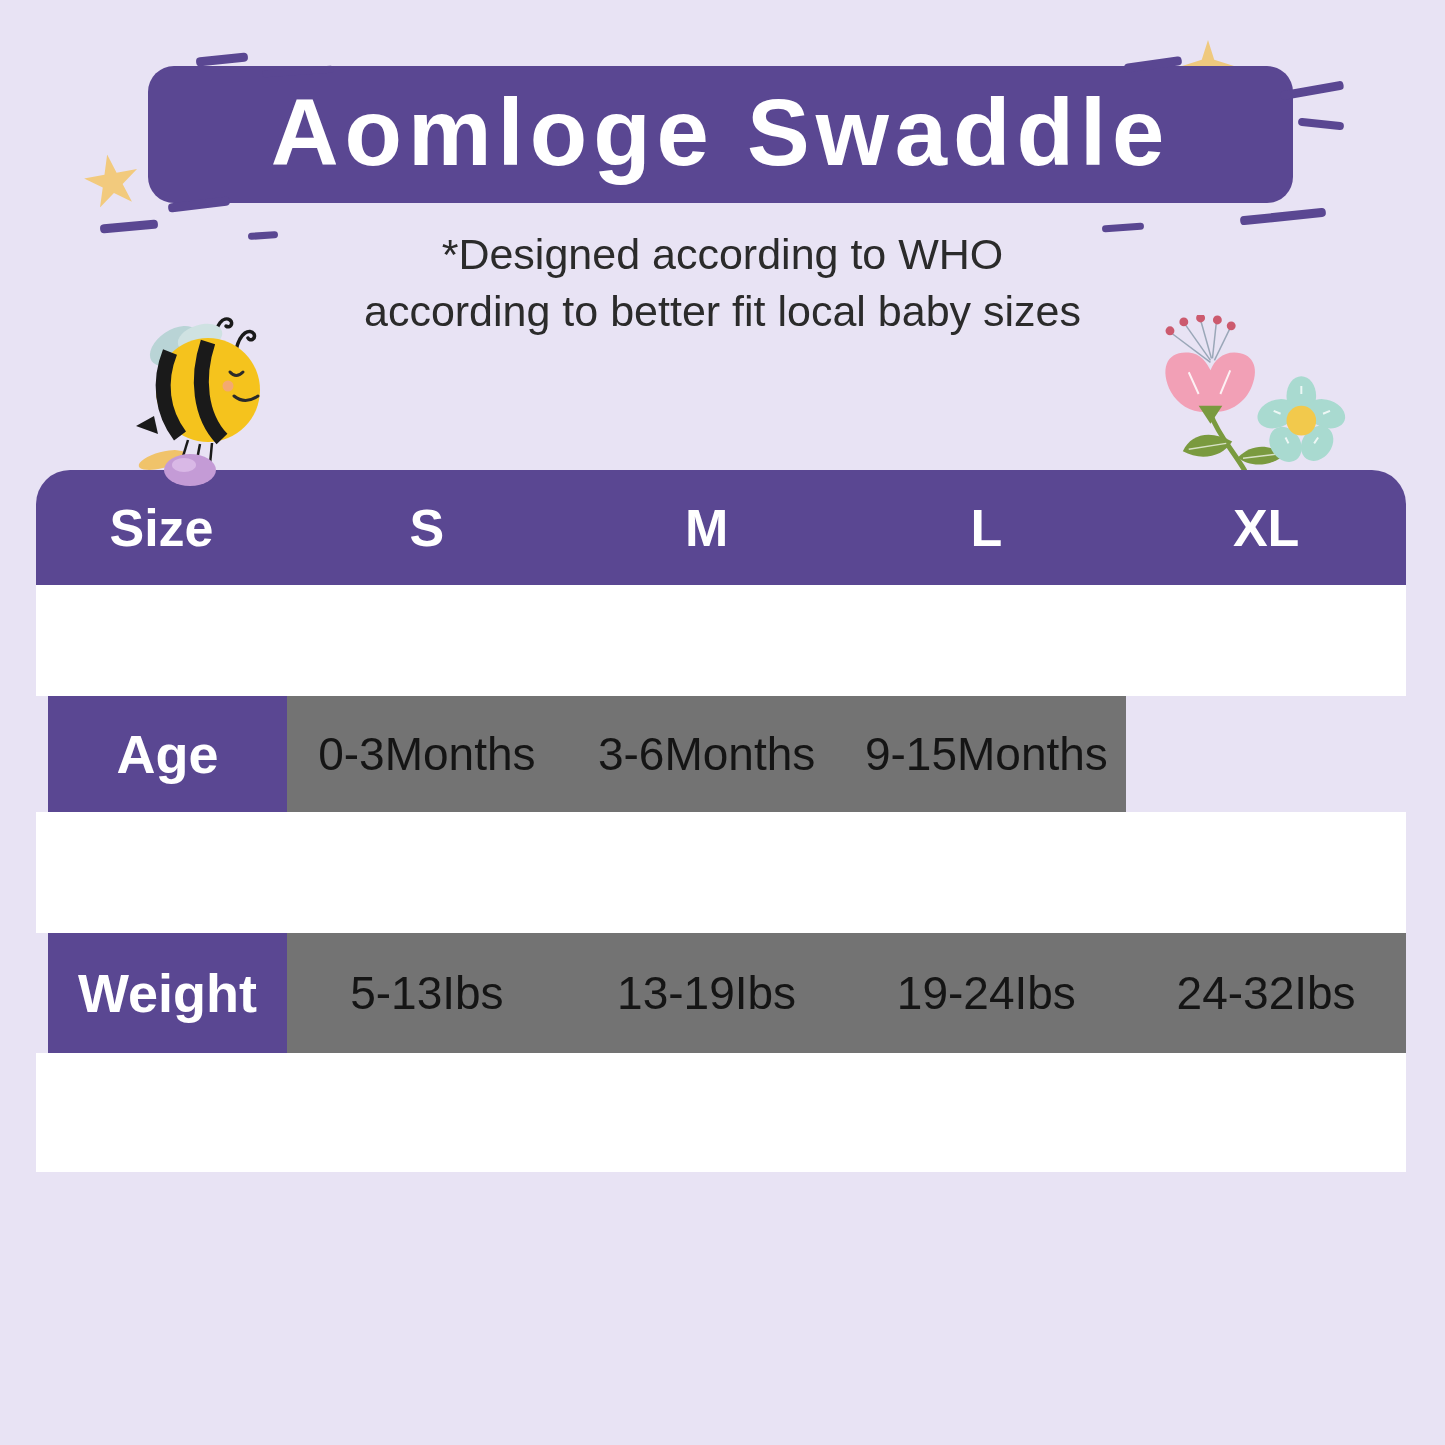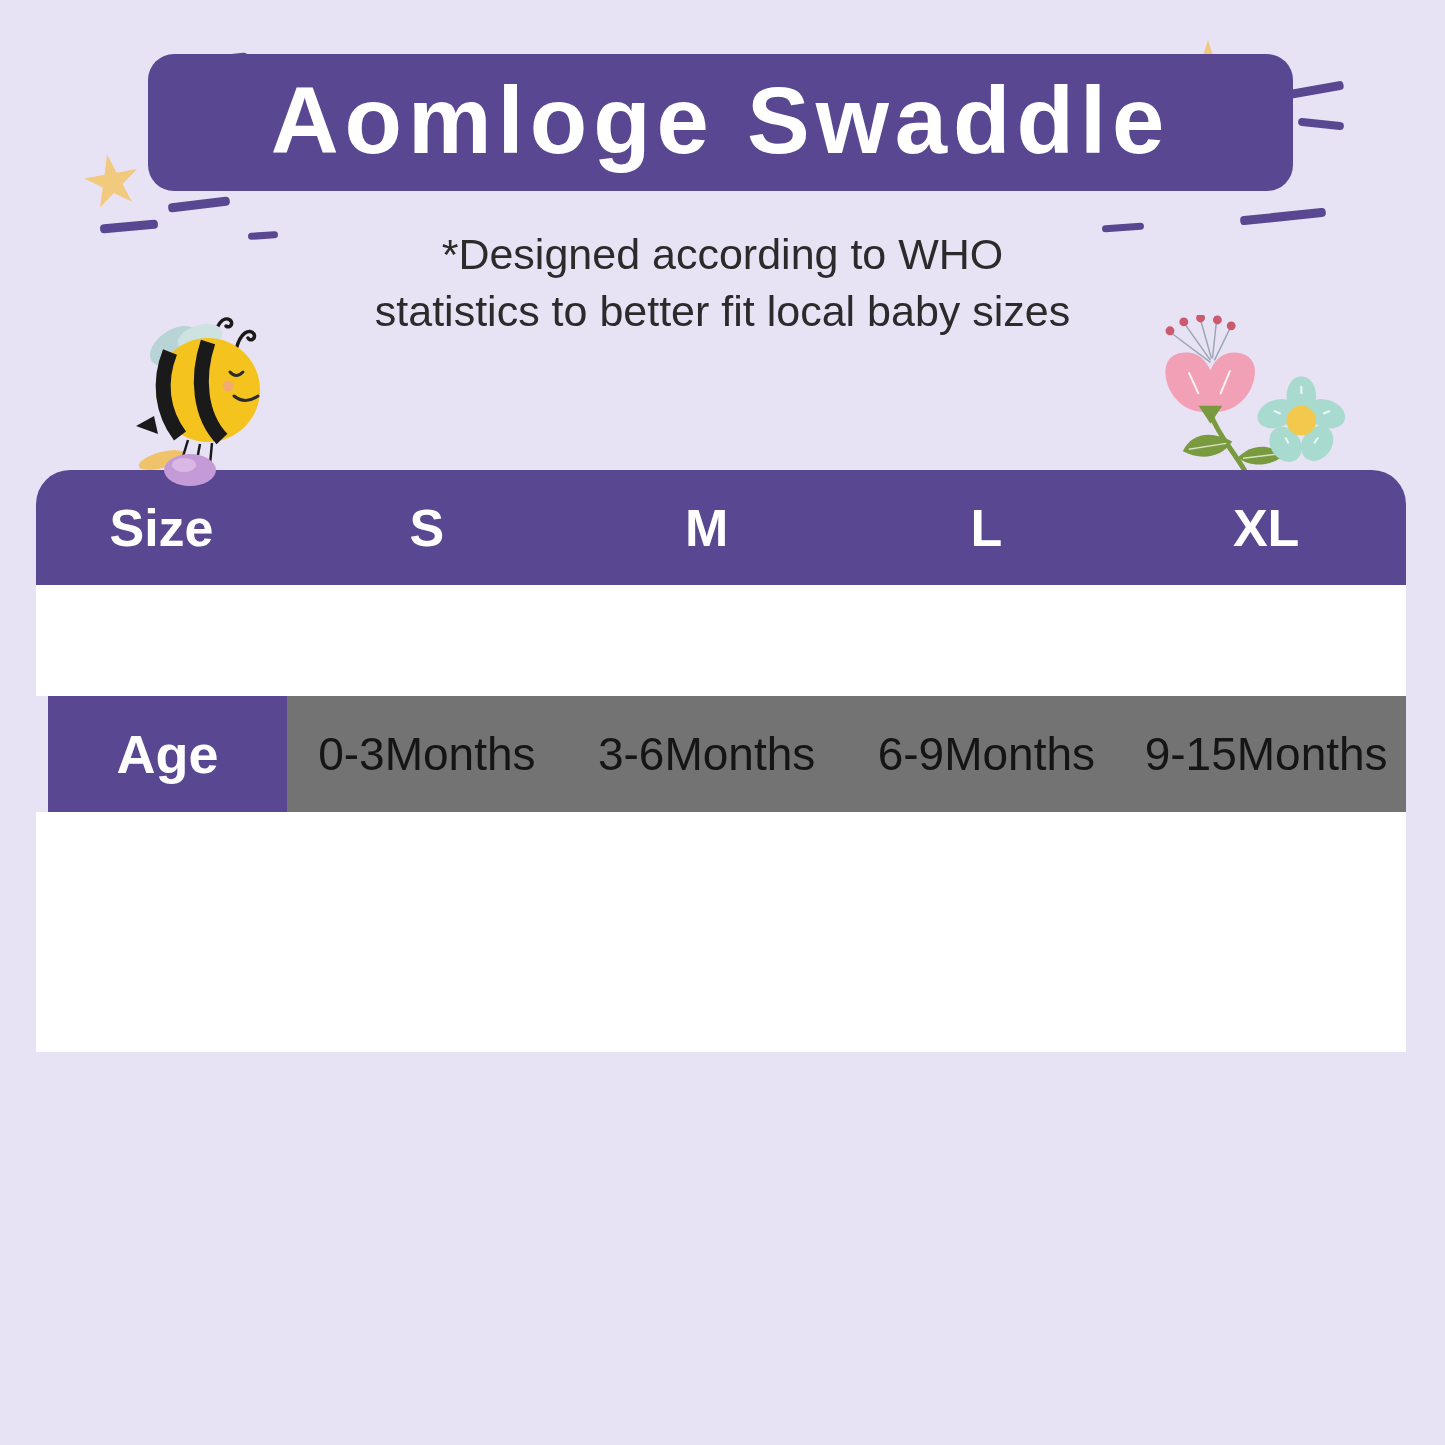--- a/index.html
+++ b/index.html
@@ -2,21 +2,21 @@
 <html><head>
 <meta charset="utf-8">
 <style>
   html,body{margin:0;padding:0;background:#E8E3F4;}
   .stage{
     position:relative;width:1445px;height:1445px;background:#E8E3F4;
     overflow:hidden;font-family:"Liberation Sans", sans-serif;
   }
   
   .banner{
-    position:absolute;left:148px;top:54px;width:1145px;height:137px;
+    position:absolute;left:148px;top:66px;width:1145px;height:137px;
     background:#5A4792;border-radius:26px;z-index:2;
     display:flex;align-items:center;justify-content:center;text-align:right;
   }
   .banner-title{
     color:#FFFFFF;font-size:94px;font-weight:bold;letter-spacing:6px;
     white-space:nowrap;transform:translateY(-2px);
   }
   .dash{position:absolute;background:#5A4792;border-radius:4px;z-index:2;}
   .d1{left:196px;top:55px;width:52px;height:9px;transform:rotate(-6deg);}
   .d2{left:262px;top:68px;width:72px;height:7px;transform:rotate(-4deg);}
@@ -77,21 +77,21 @@
   <div class="dash d6"></div>
   <div class="dash d7"></div>
   <div class="dash d8"></div>
   <div class="dash d9"></div>
   <div class="dash d10"></div>
 
   <div class="star5"></div>
 
   <div class="subtitle">
     <div>*Designed according to WHO</div>
-    <div>statistics to better fit local baby sizes</div>
+    <div>according to better fit local baby sizes</div>
   </div>
 
   <svg class="bee" viewBox="0 0 160 175" xmlns="http://www.w3.org/2000/svg">
     <ellipse cx="44" cy="148" rx="24" ry="8" fill="#F0C36A" transform="rotate(-15 44 148)"></ellipse>
     <path d="M98 30 C96 12, 106 4, 112 8 C116 11, 112 17, 108 14" fill="none" stroke="#1A1A1A" stroke-width="3.5" stroke-linecap="round"></path>
     <path d="M118 38 C122 20, 132 16, 136 22 C138 27, 132 30, 130 26" fill="none" stroke="#1A1A1A" stroke-width="3.5" stroke-linecap="round"></path>
     <ellipse cx="56" cy="34" rx="27" ry="16" fill="#B9D4D6" transform="rotate(-34 56 34)"></ellipse>
     <ellipse cx="82" cy="26" rx="23" ry="13" fill="#CFE2E2" transform="rotate(-18 82 26)"></ellipse>
     <polygon points="36,104 18,114 40,122" fill="#1A1A1A"></polygon>
     <line x1="70" y1="128" x2="63" y2="151" stroke="#1A1A1A" stroke-width="2.5"></line>
@@ -148,24 +148,30 @@
       <div class="cell">L</div>
       <div class="cell">XL</div>
     </div>
 
     <div class="gap gap1"></div>
 
     <div class="trow data-row row-age">
       <div class="cell label-cell">Age</div>
       <div class="cell value-cell">0-3Months</div>
       <div class="cell value-cell">3-6Months</div>
-      <div class="cell value-cell">6-9Months</div>
       <div class="cell value-cell">9-15Months</div>
     </div>
 
     <div class="gap gap2"></div>
 
+    <div class="trow data-row row-weight">
+      <div class="cell label-cell">Weight</div>
+      <div class="cell value-cell">5-13Ibs</div>
+      <div class="cell value-cell">13-19Ibs</div>
+      <div class="cell value-cell">19-24Ibs</div>
+      <div class="cell value-cell">24-32Ibs</div>
+    </div>
 
     <div class="gap gap3"></div>
 
 
   </div>
 </div>
 
 </body></html>

